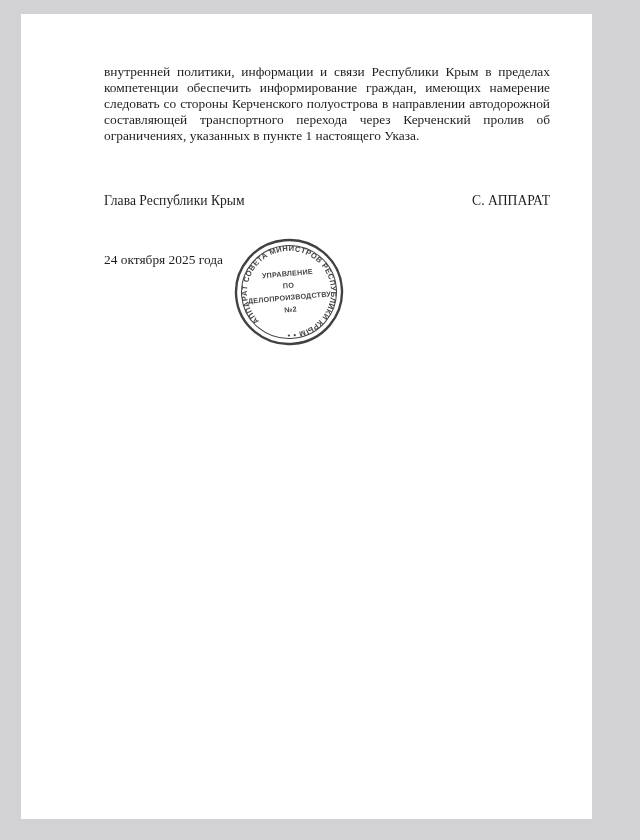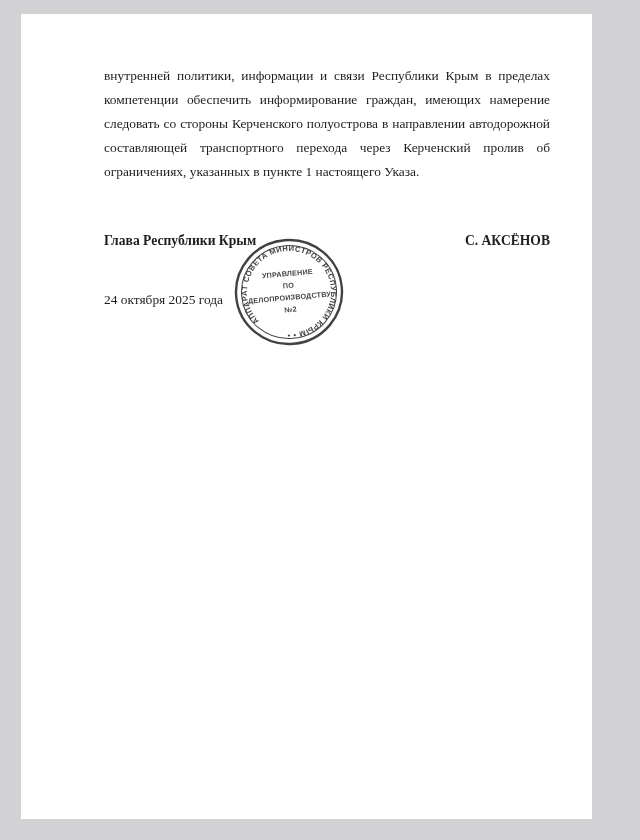--- a/index.html
+++ b/index.html
@@ -27,33 +27,33 @@
   .doc-body {
     position: absolute;
     left: 83px;
     top: 50px;
     width: 446px;
     color: #1e1e1e;
   }
   p.para {
     margin: 0;
     font-size: 13.4px;
-    line-height: 24px;
+    line-height: 16px;
     text-align: justify;
     text-justify: inter-word;
   }
   p.para.indent {
     text-indent: 31px;
   }
   .sig-row {
     margin-top: 49px;
     display: flex;
     justify-content: space-between;
     align-items: flex-start;
-    font-weight: bold;
+    font-weight: normal;
     font-size: 13.6px;
     line-height: 16px;
   }
   .place-date {
     margin-top: 43px;
     font-size: 13.4px;
     line-height: 16.5px;
   }
   .stamp {
     position: absolute;
@@ -88,21 +88,21 @@
 <body>
 
 <div class="viewer">
   <div class="paper">
 
     <div class="doc-body">
       <p class="para">внутренней политики, информации и связи Республики Крым в пределах компетенции обеспечить информирование граждан, имеющих намерение следовать со стороны Керченского полуострова в направлении автодорожной составляющей транспортного перехода через Керченский пролив об ограничениях, указанных в пункте 1 настоящего Указа.</p>
 
       <div class="sig-row">
         <span>Глава Республики Крым</span>
-        <span>С. АКСЁНОВ</span>
+        <span>С. АППАРАТ</span>
       </div>
 
       <div class="place-date">
         <div>24 октября 2025 года</div>
       </div>
     </div>
 
     <svg class="stamp" viewBox="0 0 120 120" xmlns="http://www.w3.org/2000/svg">
       <g transform="rotate(-5 60 60)">
         <ellipse class="outer" cx="60" cy="60" rx="53" ry="52"></ellipse>

